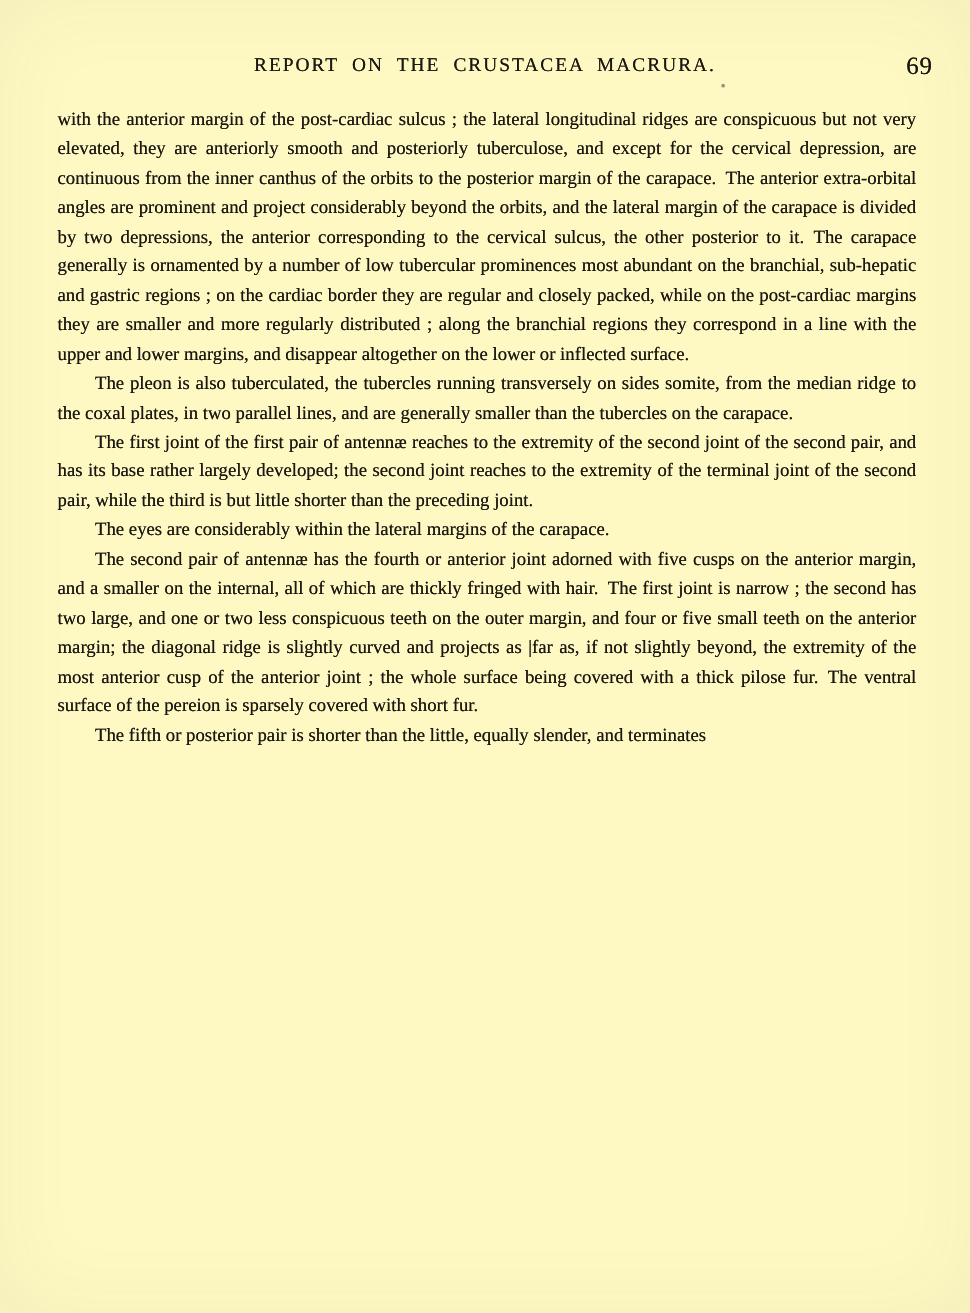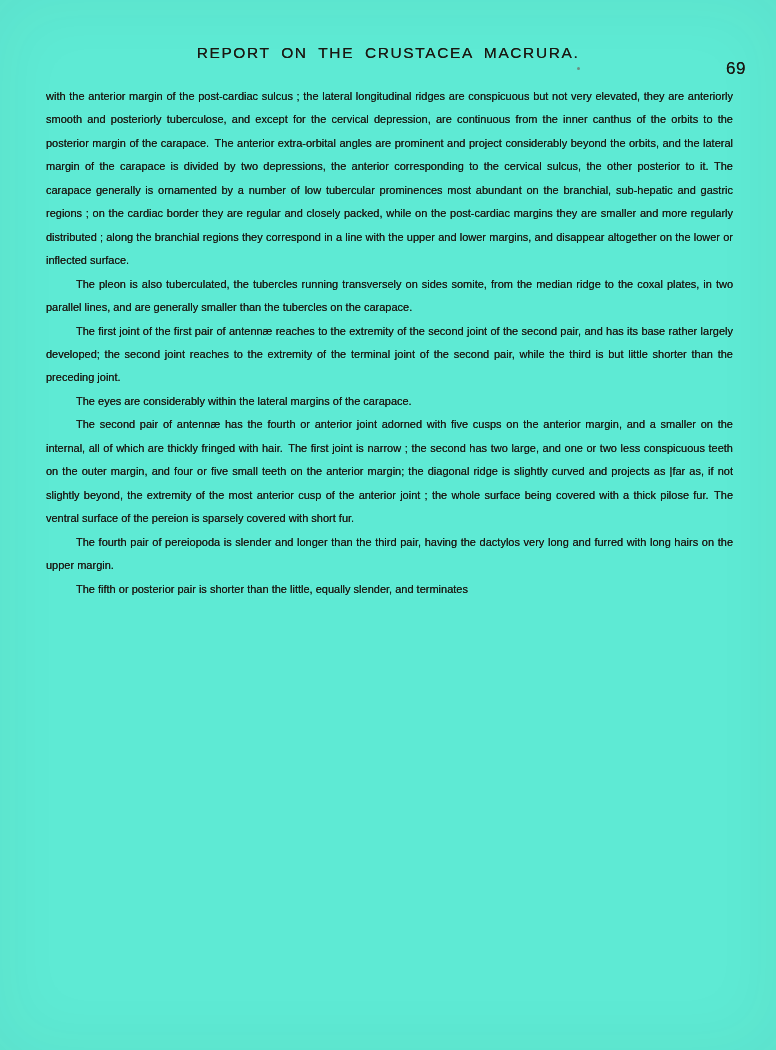--- a/index.html
+++ b/index.html
@@ -9,23 +9,23 @@
   body {
     width: 776px;
     height: 1050px;
     background: #eceae6;
     overflow: hidden;
   }
   .page {
     position: relative;
     width: 776px;
     height: 1050px;
-    background: #5eead4;
+    background: #fef9c3;
     overflow: hidden;
-    font-family: Liberation Sans, sans-serif;
+    font-family: Liberation Serif, serif;
     color: #1b1712;
     text-shadow: 0 0 0.45px rgba(25, 19, 12, 0.85);
   }
   .page::after {
     content: "";
     position: absolute;
     inset: 0;
     box-shadow: inset 0 0 70px rgba(60, 50, 35, 0.05);
     pointer-events: none;
   }
@@ -39,40 +39,40 @@
     font-size: 15.5px;
     line-height: 18px;
   }
   .head-title {
     letter-spacing: 1.6px;
     word-spacing: 5px;
   }
   .page-number {
     position: absolute;
     right: 30px;
-    top: 16px;
-    font-size: 17px;
+    top: 0;
+    font-size: 20px;
     letter-spacing: 0.5px;
   }
   .ink-speck {
     position: absolute;
     left: 577px;
     top: 67px;
     width: 3px;
     height: 3px;
     border-radius: 50%;
     background: #6f675c;
     opacity: 0.7;
   }
   .body-text {
     position: absolute;
     left: 46px;
     top: 85px;
     width: 687px;
-    font-size: 11px;
+    font-size: 15px;
     line-height: 23.45px;
     text-align: justify;
   }
   .para {
     margin: 0;
     padding: 0;
     text-indent: 30px;
   }
   .para.no-indent {
     text-indent: 0;
@@ -89,17 +89,16 @@
   </div>
 
   <div class="ink-speck"></div>
 
   <div class="body-text" id="body-text">
       <p class="para no-indent">with the anterior margin of the post-cardiac sulcus ; the lateral longitudinal ridges are conspicuous but not very elevated, they are anteriorly smooth and posteriorly tuberculose, and except for the cervical depression, are continuous from the inner canthus of the orbits to the posterior margin of the carapace. The anterior extra-orbital angles are prominent and project considerably beyond the orbits, and the lateral margin of the carapace is divided by two depressions, the anterior corresponding to the cervical sulcus, the other posterior to it. The carapace generally is ornamented by a number of low tubercular prominences most abundant on the branchial, sub-hepatic and gastric regions ; on the cardiac border they are regular and closely packed, while on the post-cardiac margins they are smaller and more regularly distributed ; along the branchial regions they correspond in a line with the upper and lower margins, and disappear altogether on the lower or inflected surface.</p>
       <p class="para">The pleon is also tuberculated, the tubercles running transversely on sides somite, from the median ridge to the coxal plates, in two parallel lines, and are generally smaller than the tubercles on the carapace.</p>
       <p class="para">The first joint of the first pair of antennæ reaches to the extremity of the second joint of the second pair, and has its base rather largely developed; the second joint reaches to the extremity of the terminal joint of the second pair, while the third is but little shorter than the preceding joint.</p>
       <p class="para">The eyes are considerably within the lateral margins of the carapace.</p>
       <p class="para">The second pair of antennæ has the fourth or anterior joint adorned with five cusps on the anterior margin, and a smaller on the internal, all of which are thickly fringed with hair. The first joint is narrow ; the second has two large, and one or two less conspicuous teeth on the outer margin, and four or five small teeth on the anterior margin; the diagonal ridge is slightly curved and projects as |far as, if not slightly beyond, the extremity of the most anterior cusp of the anterior joint ; the whole surface being covered with a thick pilose fur. The ventral surface of the pereion is sparsely covered with short fur.</p>
-      <p class="para">The fourth pair of pereiopoda is slender and longer than the third pair, having the dactylos very long and furred with long hairs on the upper margin.</p>
       <p class="para">The fifth or posterior pair is shorter than the little, equally slender, and terminates</p>
     </div>
 
 </div>
 
 </body></html>

